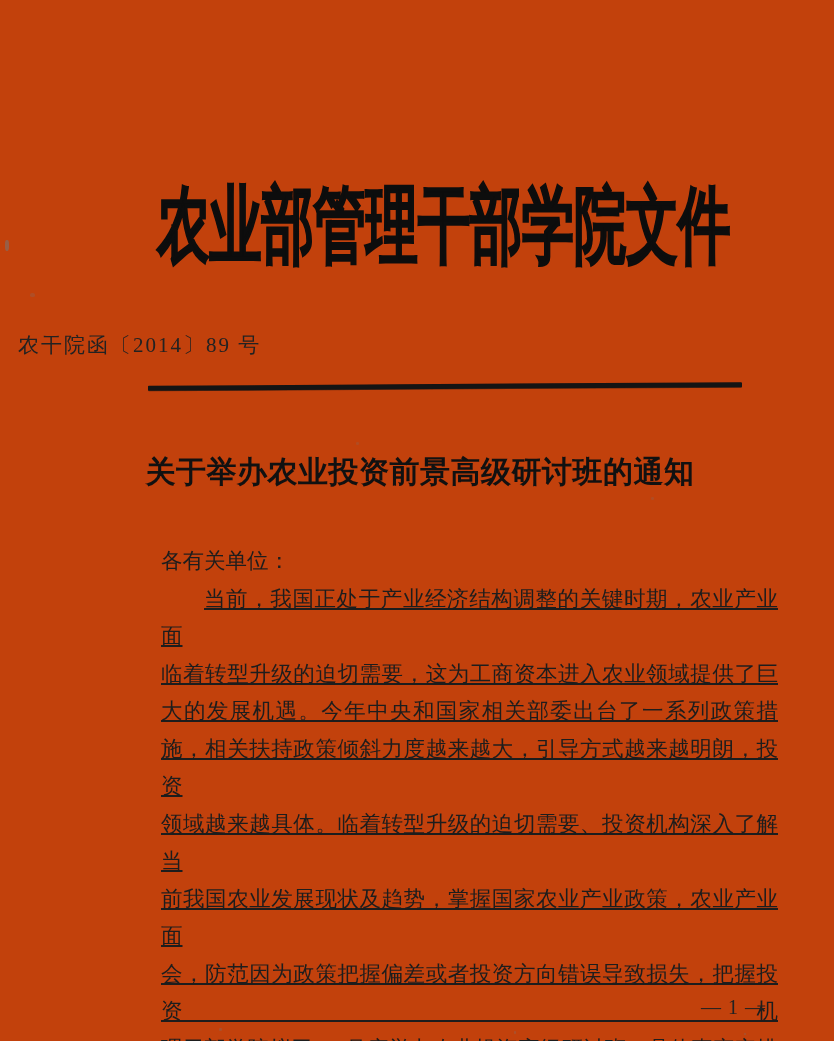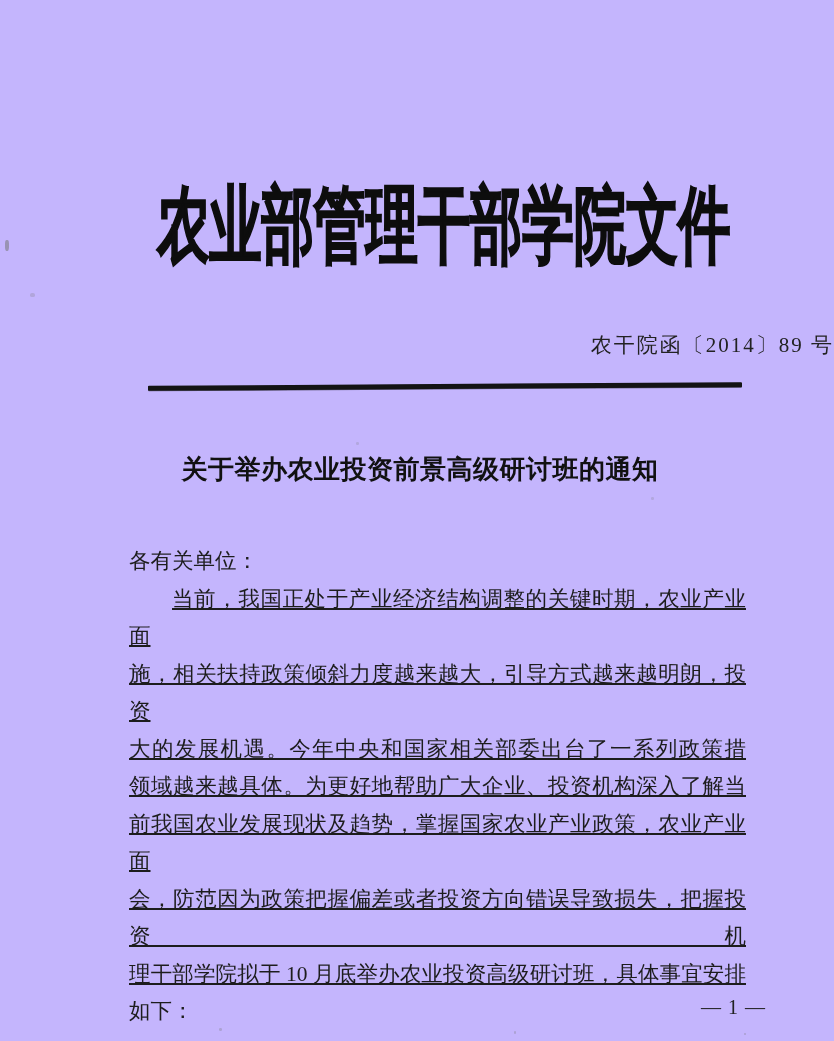--- a/index.html
+++ b/index.html
@@ -4,21 +4,21 @@
 <style>
   html, body {
     margin: 0;
     padding: 0;
     background: #ffffff;
   }
   .page {
     position: relative;
     width: 834px;
     height: 1041px;
-    background: #c4b5fd;
+    background: #c2410c;
     overflow: hidden;
     font-family: "Liberation Serif", "DejaVu Serif", serif;
     color: #1b1b1b;
   }
 
   
   .masthead {
     position: absolute;
     top: 170px;
     left: 0;
@@ -37,21 +37,21 @@
   }
 
   
   .doc-number {
     position: absolute;
     top: 331px;
     left: 0;
     width: 834px;
     box-sizing: border-box;
     padding-left: 18px;
-    text-align: right;
+    text-align: left;
     font-size: 21px;
     letter-spacing: 2px;
     color: #222;
     white-space: nowrap;
   }
 
   
   .rule {
     position: absolute;
     top: 384px;
@@ -67,38 +67,38 @@
   
   .title {
     position: absolute;
     top: 452px;
     left: 0;
     width: 834px;
     box-sizing: border-box;
     padding-left: 6px;
     margin: 0;
     text-align: center;
-    font-size: 26px;
+    font-size: 30px;
     font-weight: bold;
     letter-spacing: 0.5px;
     color: #111;
     white-space: nowrap;
   }
 
   
   .body {
     position: absolute;
     top: 543px;
     left: 129px;
     width: 617px;
     font-size: 21.5px;
     line-height: 37.5px;
     color: #1d1d1d;
   }
-  .line { width: 100%; }
+  .line { width: 100%; margin-left: 32px; }
   .fill {
     text-align: justify;
     text-align-last: justify;
     text-justify: inter-character;
     text-decoration: underline;
   }
   .indent { text-indent: 2em; }
 
   
   .page-number {
@@ -135,23 +135,24 @@
   <div class="doc-number">农干院函〔2014〕89 号</div>
 
   <div class="rule"></div>
 
   <h1 class="title">关于举办农业投资前景高级研讨班的通知</h1>
 
   <div class="body">
     <div class="line">各有关单位：</div>
 
     <div class="line fill indent">当前，我国正处于产业经济结构调整的关键时期，农业产业面</div>
+    <div class="line fill">临着转型升级的迫切需要，这为工商资本进入农业领域提供了巨</div>
+    <div class="line fill">大的发展机遇。今年中央和国家相关部委出台了一系列政策措</div>
     <div class="line fill">施，相关扶持政策倾斜力度越来越大，引导方式越来越明朗，投资</div>
-    <div class="line fill">大的发展机遇。今年中央和国家相关部委出台了一系列政策措</div>
-    <div class="line fill">领域越来越具体。为更好地帮助广大企业、投资机构深入了解当</div>
+    <div class="line fill">领域越来越具体。临着转型升级的迫切需要、投资机构深入了解当</div>
     <div class="line fill">前我国农业发展现状及趋势，掌握国家农业产业政策，农业产业面</div>
     <div class="line fill">会，防范因为政策把握偏差或者投资方向错误导致损失，把握投资机</div>
     <div class="line fill">理干部学院拟于 10 月底举办农业投资高级研讨班，具体事宜安排</div>
     <div class="line">如下：</div>
 
   </div>
 
   <div class="page-number">— 1 —</div>
 
   <span class="speck s1"></span>

